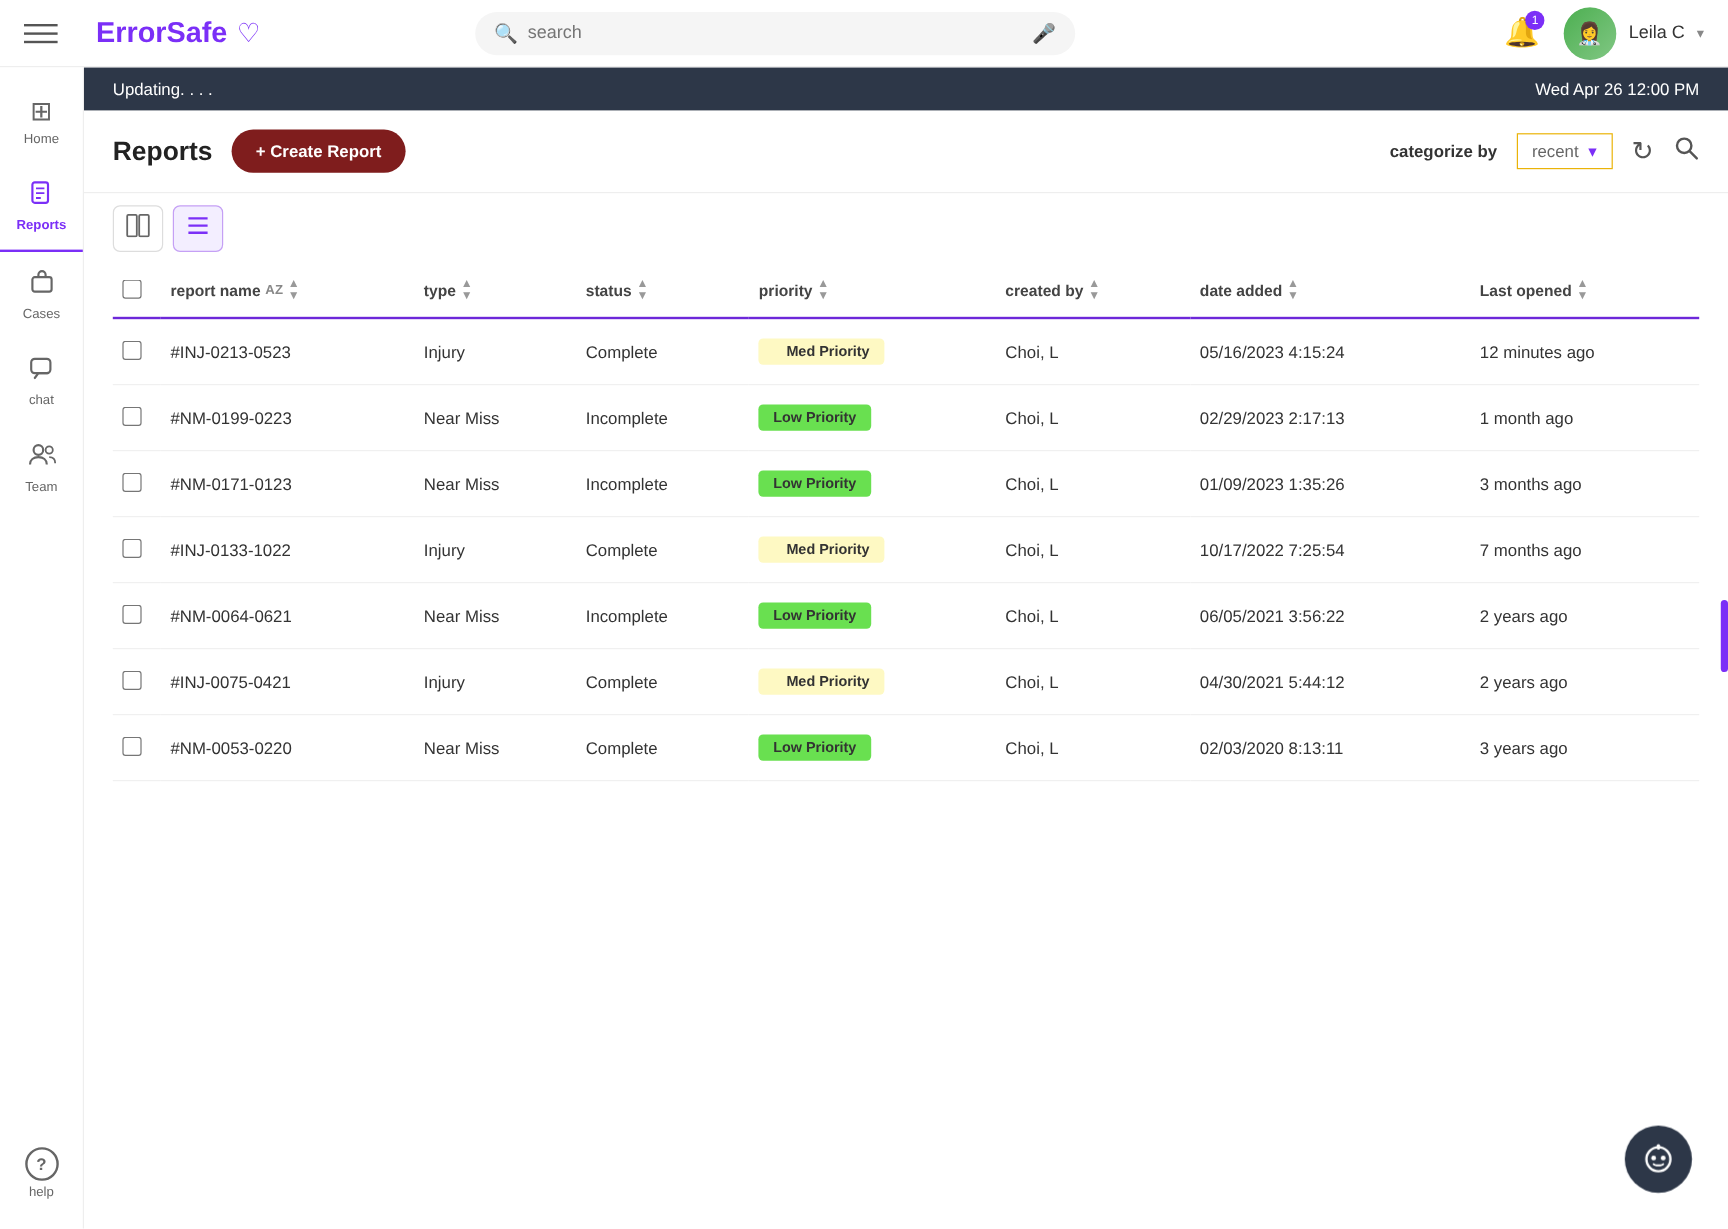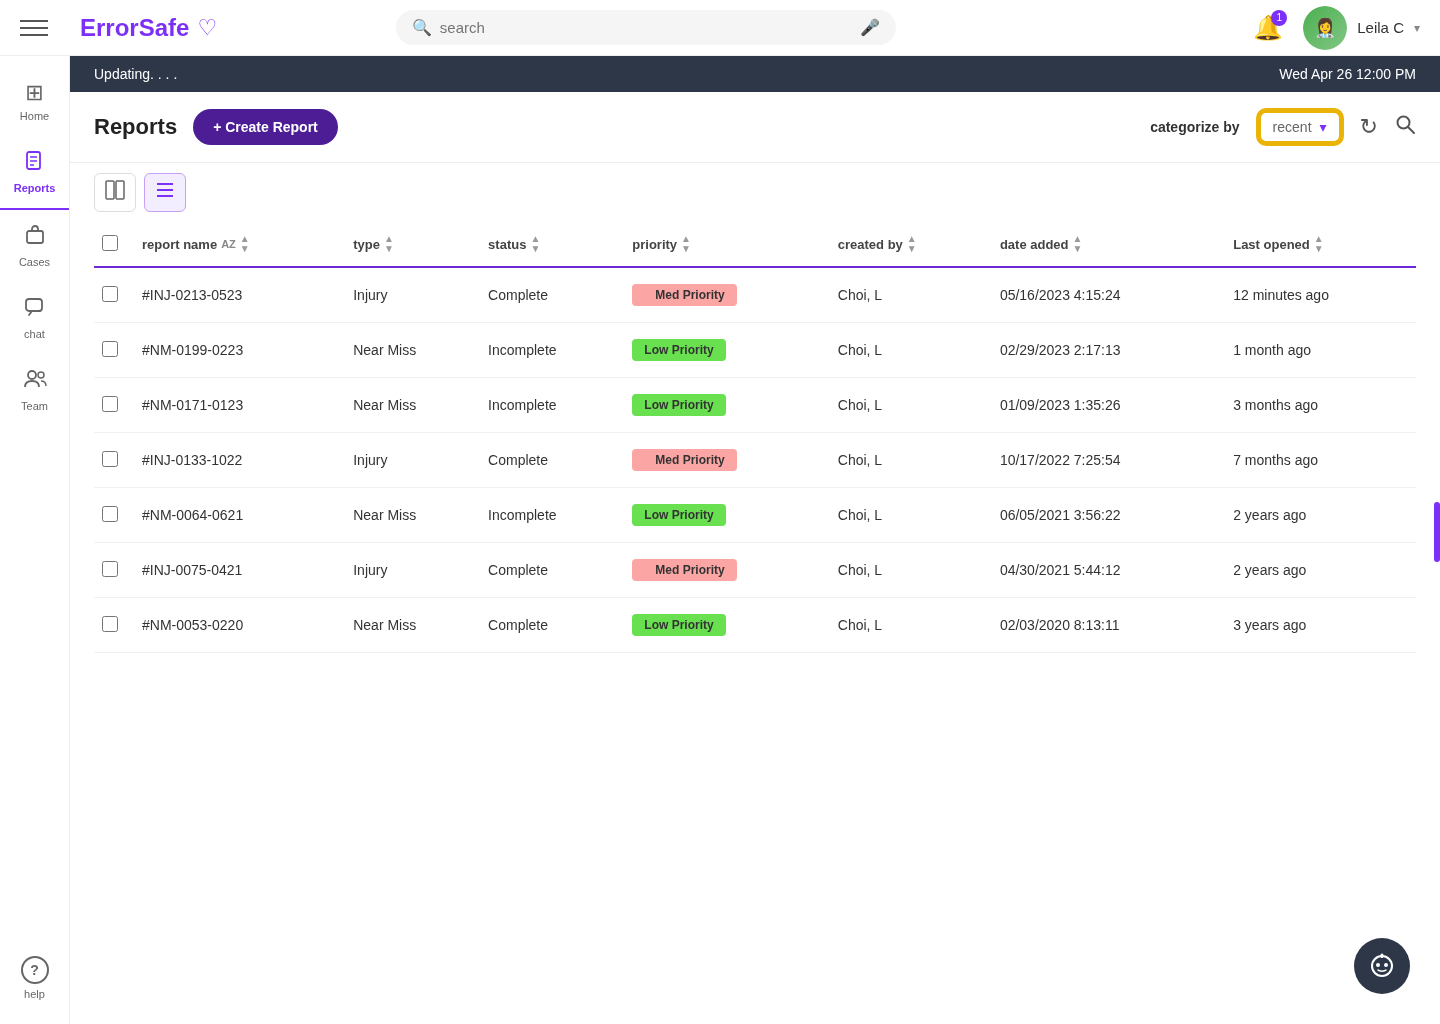--- a/index.html
+++ b/index.html
@@ -110,39 +110,39 @@
     .reports-header {
       display: flex;
       align-items: center;
       padding: 16px 24px;
       border-bottom: 1px solid #eee;
       gap: 16px;
       flex-shrink: 0;
     }
     .reports-title { font-size: 22px; font-weight: 600; color: #222; }
     .create-report-btn {
-      background: #4c1d95;
+      background: #7f1d1d;
       color: white;
       border: none;
       border-radius: 22px;
       padding: 10px 20px;
       font-size: 14px;
       font-weight: 600;
       cursor: pointer;
       display: flex;
       align-items: center;
       gap: 6px;
     }
     .categorize-label { margin-left: auto; font-size: 14px; font-weight: 600; color: #333; text-align: center; }
     .categorize-select {
       display: flex;
       align-items: center;
       gap: 8px;
-      border: 5px solid #eab308;
-      border-radius: 10px;
+      border: 1px solid #eab308;
+      border-radius: 0;
       padding: 6px 12px;
       font-size: 14px;
       color: #666;
       cursor: pointer;
     }
     .categorize-select .arrow { color: #7b2ff7; }
     .refresh-btn { background: none; border: none; cursor: pointer; font-size: 22px; color: #555; font-weight: 300; }
     .search-btn { background: none; border: none; cursor: pointer; font-size: 22px; color: #555; }
 
     
@@ -184,21 +184,21 @@
     .checkbox-cell input[type=checkbox] { width: 16px; height: 16px; cursor: pointer; }
     .report-id { font-weight: 500; }
     .badge {
       display: inline-block;
       padding: 4px 12px;
       border-radius: 4px;
       font-size: 12px;
       font-weight: 600;
       color: #333;
     }
-    .badge-med { background: #fca5a5; padding-left: 23px; }
+    .badge-med { background: #fef9c3; padding-left: 23px; }
     .badge-low { background: #69e050; }
     .scrollbar-indicator {
       position: absolute;
       right: 0;
       top: 280px;
       width: 6px;
       height: 60px;
       background: #7b2ff7;
       border-radius: 3px;
     }

